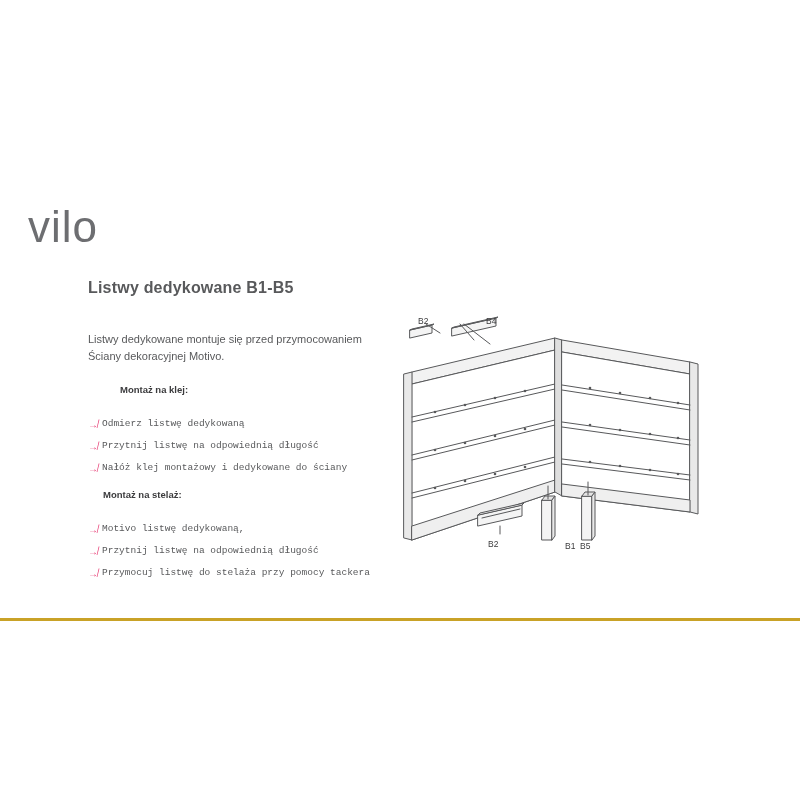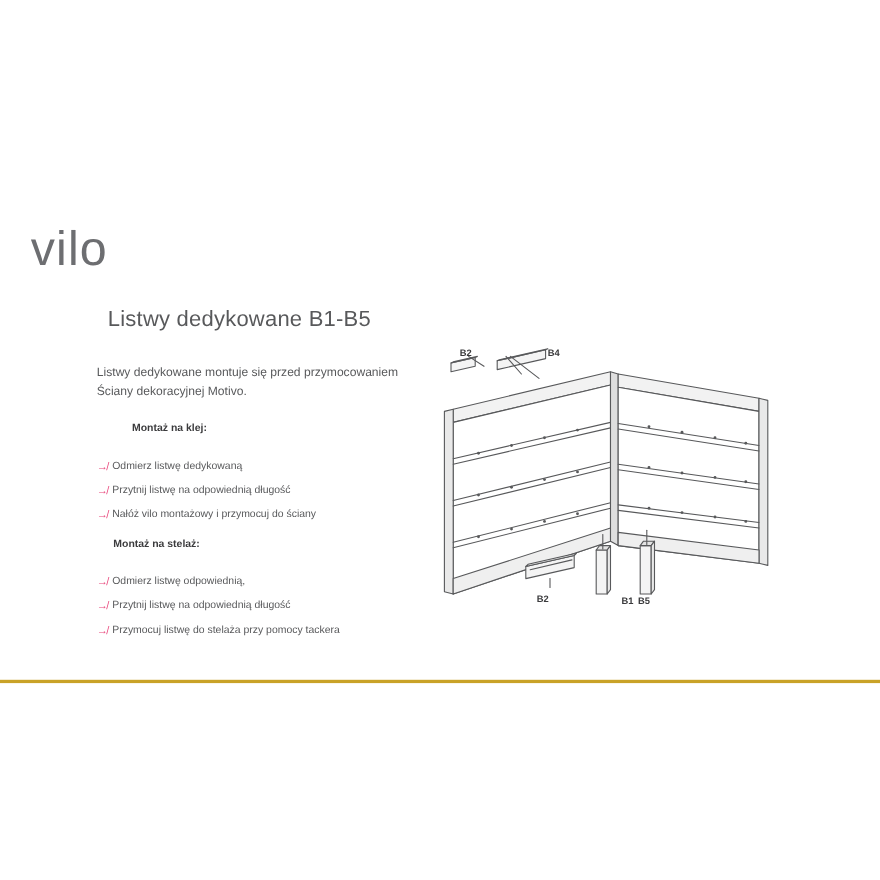--- a/index.html
+++ b/index.html
@@ -36,25 +36,24 @@
     font-weight: 300;
     letter-spacing: 1px;
     line-height: 54px;
   }
 
   
   .doc-title {
     position: absolute;
     left: 88px;
     top: 279px;
-    font-size: 20px;
-    font-weight: 400;
+    font-size: 16px;
+    font-weight: 700;
     color: #58595b;
     letter-spacing: 0.2px;
-    margin-left: 10px;
   }
 
   
   .intro {
     position: absolute;
     left: 88px;
     top: 331px;
     width: 290px;
     font-size: 11px;
     color: #58595b;
@@ -89,21 +88,21 @@
     color: #58595b;
     line-height: 1.3;
   }
   .bullet .arrow {
     flex: 0 0 auto;
     width: 14px;
     color: #e8447a;
     font-size: 10px;
     line-height: 1.3;
   }
-  .bullet .btext { flex: 1 1 auto; }
+  .bullet .btext { flex: 1 1 auto; font-family: Liberation Mono, monospace; }
 
   
   .bottom-rule {
     position: absolute;
     left: 0;
     top: 618px;
     width: 800px;
     height: 3px;
     background: #c9a227;
   }
@@ -114,26 +113,26 @@
     left: 390px;
     top: 300px;
     width: 320px;
     height: 270px;
   }
   .illus svg { display: block; }
 
   .ill-label {
     position: absolute;
     font-size: 8.5px;
-    font-weight: bold;
+    font-weight: normal;
     color: #3b3b3d;
     text-align: right;
   }
   .lbl-b2top { left: 418px; top: 316px; }
-  .lbl-b4    { left: 458px; top: 316px; padding-left: 40px; }
+  .lbl-b4    { left: 446px; top: 316px; padding-left: 40px; }
   .lbl-b2bot { left: 488px; top: 539px; }
   .lbl-b5    { left: 542px; top: 541px; margin-left: 38px; }
   .lbl-b1    { left: 565px; top: 541px; }
 </style>
 </head>
 <body>
 
 <div id="page">
 
   <div class="brand">vilo</div>
@@ -148,30 +147,30 @@
     <div class="bullet">
       <span class="arrow">↛</span>
       <span class="btext">Odmierz listwę dedykowaną</span>
     </div>
     <div class="bullet">
       <span class="arrow">↛</span>
       <span class="btext">Przytnij listwę na odpowiednią długość</span>
     </div>
     <div class="bullet">
       <span class="arrow">↛</span>
-      <span class="btext">Nałóż vilo montażowy i przymocuj do ściany</span>
+      <span class="btext">Nałóż klej montażowy i dedykowane do ściany</span>
     </div>
   </div>
 
   <div class="section-head frame">Montaż na stelaż:</div>
 
   <div class="bullets frame">
     <div class="bullet">
       <span class="arrow">↛</span>
-      <span class="btext">Odmierz listwę odpowiednią,</span>
+      <span class="btext">Motivo listwę dedykowaną,</span>
     </div>
     <div class="bullet">
       <span class="arrow">↛</span>
       <span class="btext">Przytnij listwę na odpowiednią długość</span>
     </div>
     <div class="bullet">
       <span class="arrow">↛</span>
       <span class="btext">Przymocuj listwę do stelaża przy pomocy tackera</span>
     </div>
   </div>

